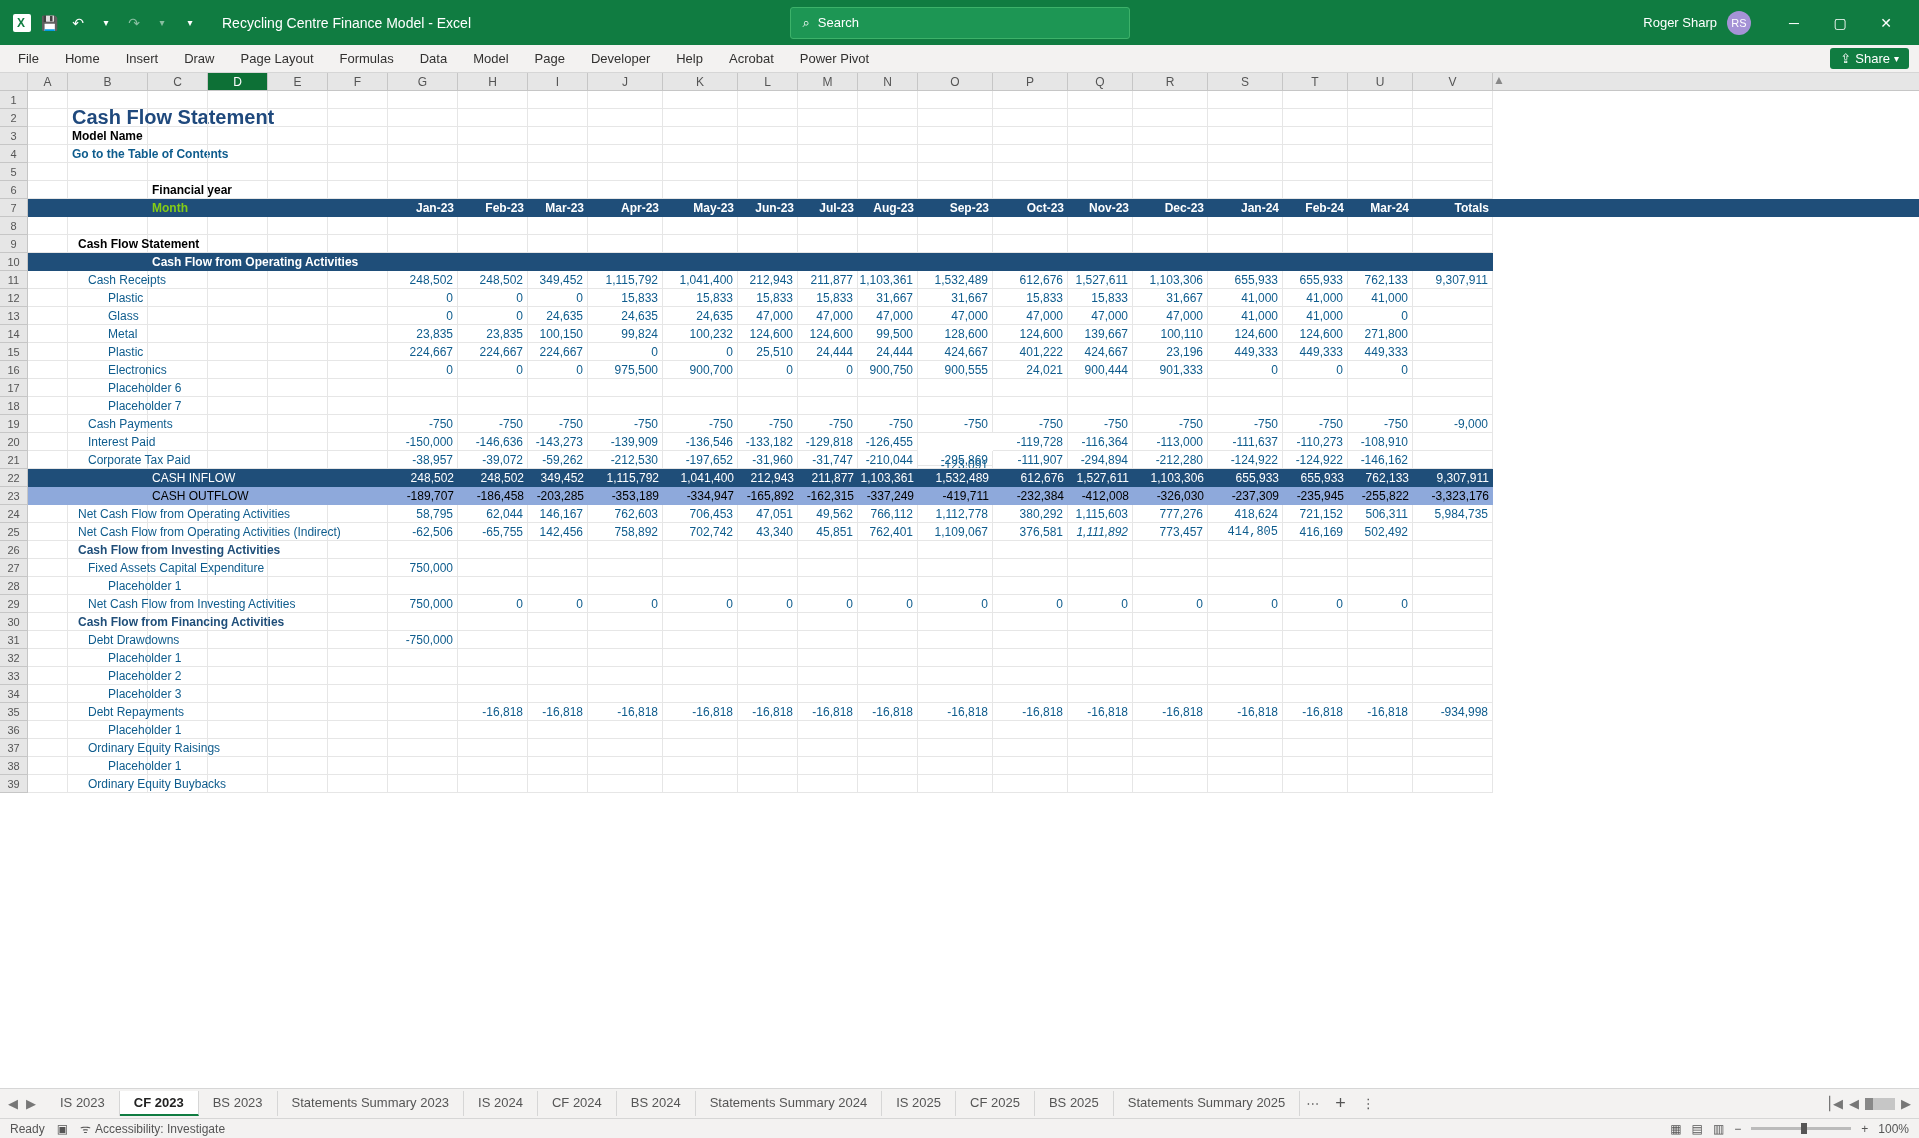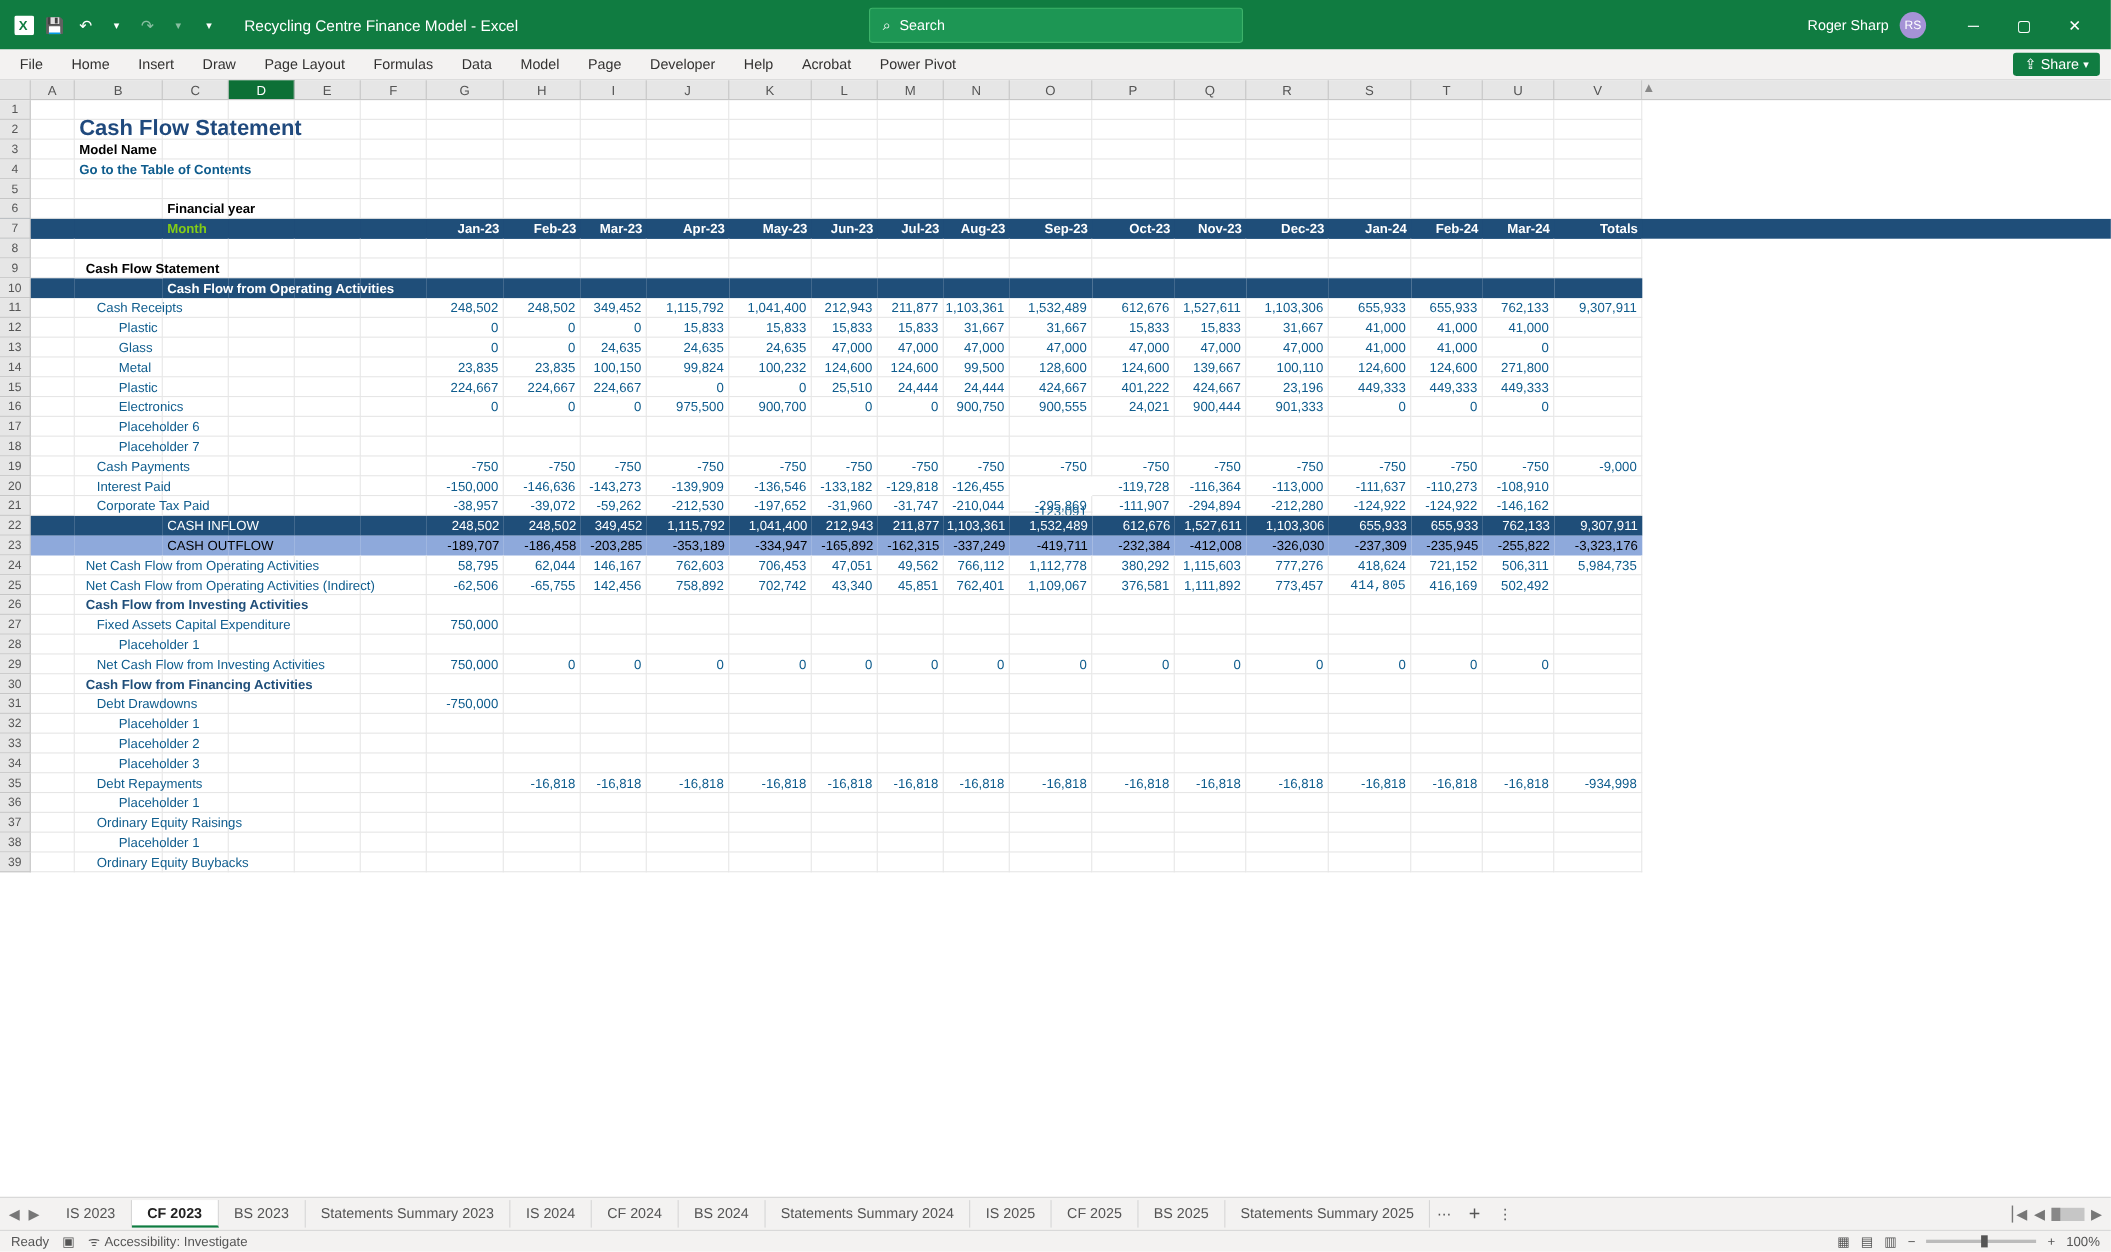--- a/index.html
+++ b/index.html
@@ -804,21 +804,21 @@
           <div class="cell num blue" style="width: 70px;">-62,506</div>
           <div class="cell num blue" style="width: 70px;">-65,755</div>
           <div class="cell num blue" style="width: 60px;">142,456</div>
           <div class="cell num blue" style="width: 75px;">758,892</div>
           <div class="cell num blue" style="width: 75px;">702,742</div>
           <div class="cell num blue" style="width: 60px;">43,340</div>
           <div class="cell num blue" style="width: 60px;">45,851</div>
           <div class="cell num blue" style="width: 60px;">762,401</div>
           <div class="cell num blue" style="width: 75px;">1,109,067</div>
           <div class="cell num blue" style="width: 75px;">376,581</div>
-          <div class="cell num blue" style="width: 65px;">1,111,892</div>
+          <div class="cell num blue" style="width: 65px; font-style: italic;">1,111,892</div>
           <div class="cell num blue" style="width: 75px;">773,457</div>
           <div class="cell num blue" style="width: 75px; font-family: Liberation Mono, monospace;">414,805</div>
           <div class="cell num blue" style="width: 65px;">416,169</div>
           <div class="cell num blue" style="width: 65px;">502,492</div>
           <div class="cell num blue" style="width: 80px;"></div>
         </div>
       </div>
       <div class="row">
         <div class="row-header">26</div>
         <div class="cell-area">

